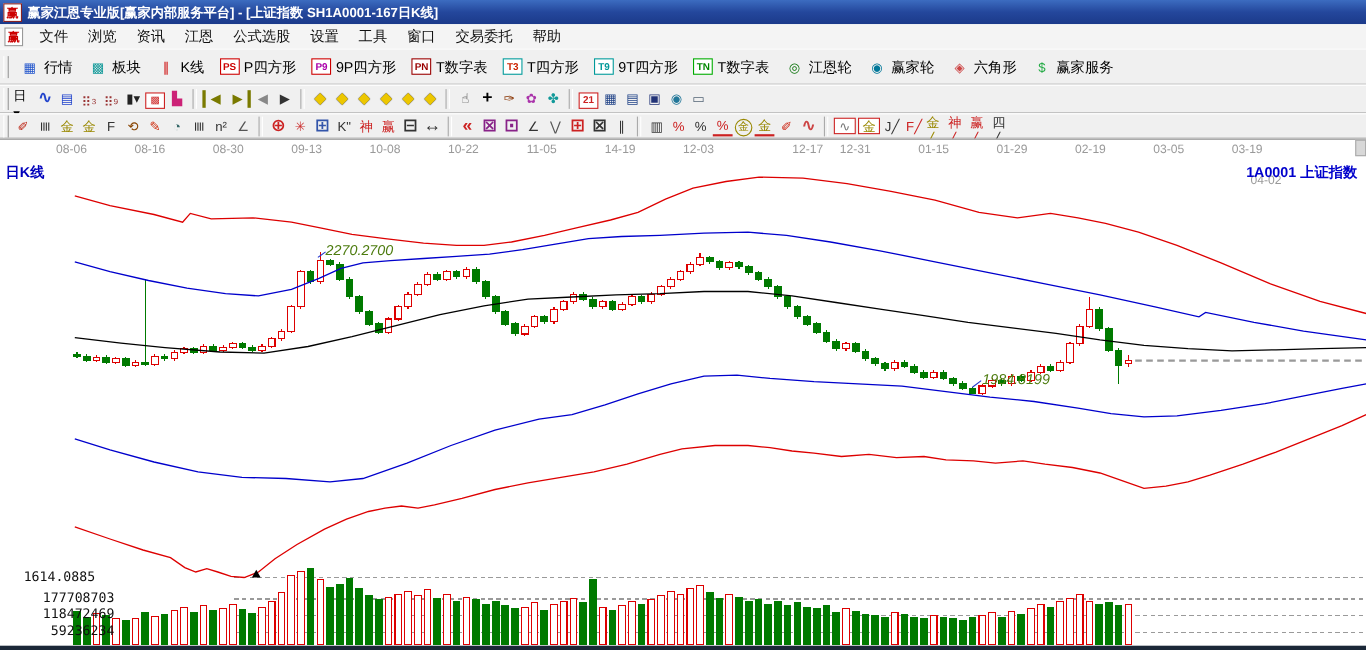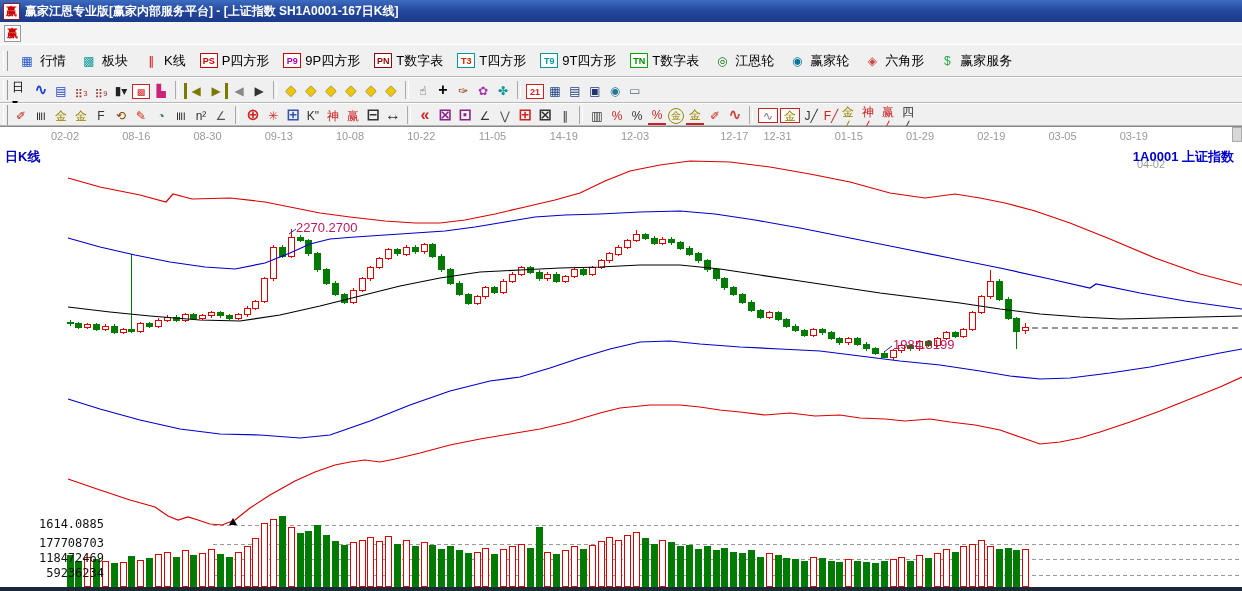--- a/index.html
+++ b/index.html
@@ -39,38 +39,39 @@
   .tb-handle{width:3px;height:20px;border-left:1px solid #fff;border-right:1px solid #999;margin:0 3px;}
   .tool{margin:0 1px;cursor:default;}
   
   #chart{position:absolute;top:126px;left:0;width:1242px;height:465px;background:#fff;
     border-top:1px solid #888;}
   #chart-svg{position:absolute;top:0;left:0;}
   .date-tick{position:absolute;top:3px;transform:translateX(-50%);font-size:11px;color:#999;}
   #panel-label{position:absolute;left:5px;top:21px;color:#0000bb;font-weight:bold;font-size:13px;}
   #indicator-row{position:absolute;left:167px;top:23px;display:flex;gap:14px;font-size:13px;font-weight:bold;}
   #symbol-label{position:absolute;right:8px;top:21px;color:#0000cc;font-weight:bold;font-size:13px;}
-  .annot{position:absolute;color:#be185d;font-size:13px;}
+  .annot{position:absolute;color:#4d7c0f;font-size:13px;font-style:italic;}
   .axis-label{position:absolute;left:4px;width:100px;text-align:right;font-size:12px;color:#111;
     font-family:"DejaVu Sans Mono",monospace;}
   #date-corner{position:absolute;right:0;top:0;width:10px;height:15px;background:#d8d8d8;border:1px solid #aaa;box-sizing:border-box;}
   #bottom-edge{position:absolute;bottom:0;left:0;width:100%;height:5px;background:#1b2838;}
 </style>
 </head>
 <body>
 
 <div id="app">
 
   <div class="titlebar">
     <span class="app-logo">赢</span>
     <span>赢家江恩专业版[赢家内部服务平台] - [上证指数  SH1A0001-167日K线]</span>
   </div>
 
   <div class="menubar">
     <span class="menu-logo">赢</span>
+    <span id="menu-items"><span class="menu-item">文件</span><span class="menu-item">浏览</span><span class="menu-item">资讯</span><span class="menu-item">江恩</span><span class="menu-item">公式选股</span><span class="menu-item">设置</span><span class="menu-item">工具</span><span class="menu-item">窗口</span><span class="menu-item">交易委托</span><span class="menu-item">帮助</span></span>
   </div>
 
   <div id="toolbar1" class="toolbar">
     <span class="tb-handle"></span>
   <span class="tb-btn">
         <span class="ico" style="color: rgb(34, 85, 204);">▦</span>
         <span>行情</span>
       </span>
       <span class="tb-btn">
         <span class="ico" style="color: rgb(17, 153, 153);">▩</span>
@@ -547,21 +548,21 @@
         <polyline points="68,237 100,246 135,254 170,261 205,266 235,268 265,262 290,252 310,243 330,238 355,236 385,234 415,232 445,230 475,226 505,221 535,216 565,214 600,213 640,211 680,210 715,213 755,219 800,227 850,237 900,247 950,257 1000,267 1050,278 1090,287 1096,283 1140,292 1185,300 1242,308" fill="none" stroke="#0000cc" stroke-width="1.2"></polyline>
         <polyline points="68,306 110,311 150,315 200,319 240,320 280,314 320,305 360,295 400,285 440,277 480,271 520,269 560,267 600,266 640,264 680,264 720,268 760,274 800,280 840,286 880,292 920,297 960,302 1000,308 1040,313 1080,316 1120,318 1160,317 1200,316 1242,315" fill="none" stroke="#000000" stroke-width="1.2"></polyline>
         <polyline points="68,398 100,408 140,419 180,428 220,433 260,434 300,437 330,434 370,420 410,404 450,390 490,380 520,376 550,367 580,357 610,348 640,341 670,340 700,343 740,346 780,348 820,350 860,355 900,360 940,364 980,370 1010,375 1040,378 1070,377 1110,372 1150,366 1190,358 1220,352 1242,348" fill="none" stroke="#0000cc" stroke-width="1.2"></polyline>
         <polyline points="68,478 100,489 130,499 155,506 168,515 178,519 188,516 198,519 210,523 222,524 235,519 250,507 270,494 295,480 315,471 335,464 350,461 365,459 380,461 395,458 420,452 450,444 480,438 510,433 540,428 570,421 600,412 620,407 650,404 680,404 700,406 720,409 740,411 765,414 790,412 815,415 840,414 860,417 885,418 905,420 930,418 950,421 975,424 1000,429 1020,436 1040,443 1060,441 1080,437 1100,431 1130,421 1160,410 1190,398 1220,386 1242,376" fill="none" stroke="#dd0000" stroke-width="1.2"></polyline>
         <line x1="1032" y1="326.9" x2="1242" y2="326.9" stroke="#999999" stroke-width="2" stroke-dasharray="6 4"></line>
         <line x1="289" y1="233" x2="296" y2="228" stroke="#2233cc" stroke-width="1"></line>
         <line x1="884" y1="351" x2="892" y2="345" stroke="#2233cc" stroke-width="1"></line>
         <polygon points="229,524 237,524 233,517" fill="#000000"></polygon>
       </svg>
     <div id="date-row">
-        <span class="date-tick" style="left: 65px;">02-02</span>
+        <span class="date-tick" style="left: 65px;">08-06</span>
         <span class="date-tick" style="left: 136.25px;">08-16</span>
         <span class="date-tick" style="left: 207.5px;">08-30</span>
         <span class="date-tick" style="left: 278.75px;">09-13</span>
         <span class="date-tick" style="left: 350px;">10-08</span>
         <span class="date-tick" style="left: 421.25px;">10-22</span>
         <span class="date-tick" style="left: 492.5px;">11-05</span>
         <span class="date-tick" style="left: 563.75px;">14-19</span>
         <span class="date-tick" style="left: 635px;">12-03</span>
         <span class="date-tick" style="left: 706.25px; margin-left: 28px;">12-17</span>
         <span class="date-tick" style="left: 777.5px;">12-31</span>
@@ -573,21 +574,21 @@
         <span class="date-tick" style="left: 1151px; margin-top: 28px;">04-02</span>
       </div>
     <div id="date-corner"></div>
     <div id="panel-label">日K线</div>
     <div id="symbol-label">1A0001  上证指数</div>
     <div id="annots">
         <div class="annot" style="left: 296px; top: 93px;">2270.2700</div>
         <div class="annot" style="left: 893px; top: 210px;">1984.8199</div>
       </div>
     <div id="axis-labels">
-        <div class="axis-label" style="top: 390px;">1614.0885</div>
+        <div class="axis-label" style="top: 390px; text-align: center;">1614.0885</div>
         <div class="axis-label" style="top: 409px;">177708703</div>
         <div class="axis-label" style="top: 424px;">118472469</div>
         <div class="axis-label" style="top: 439px;">59236234</div>
       </div>
     <div id="bottom-edge"></div>
   </div>
 
 </div>
 
 </body></html>

